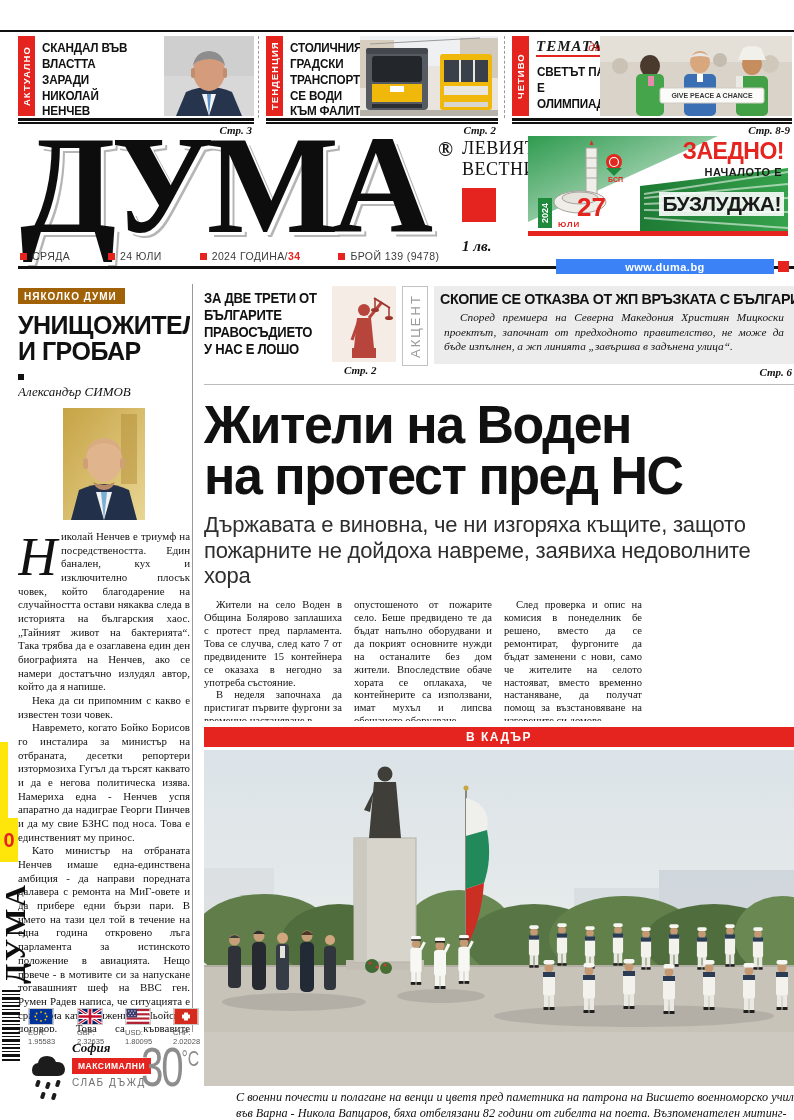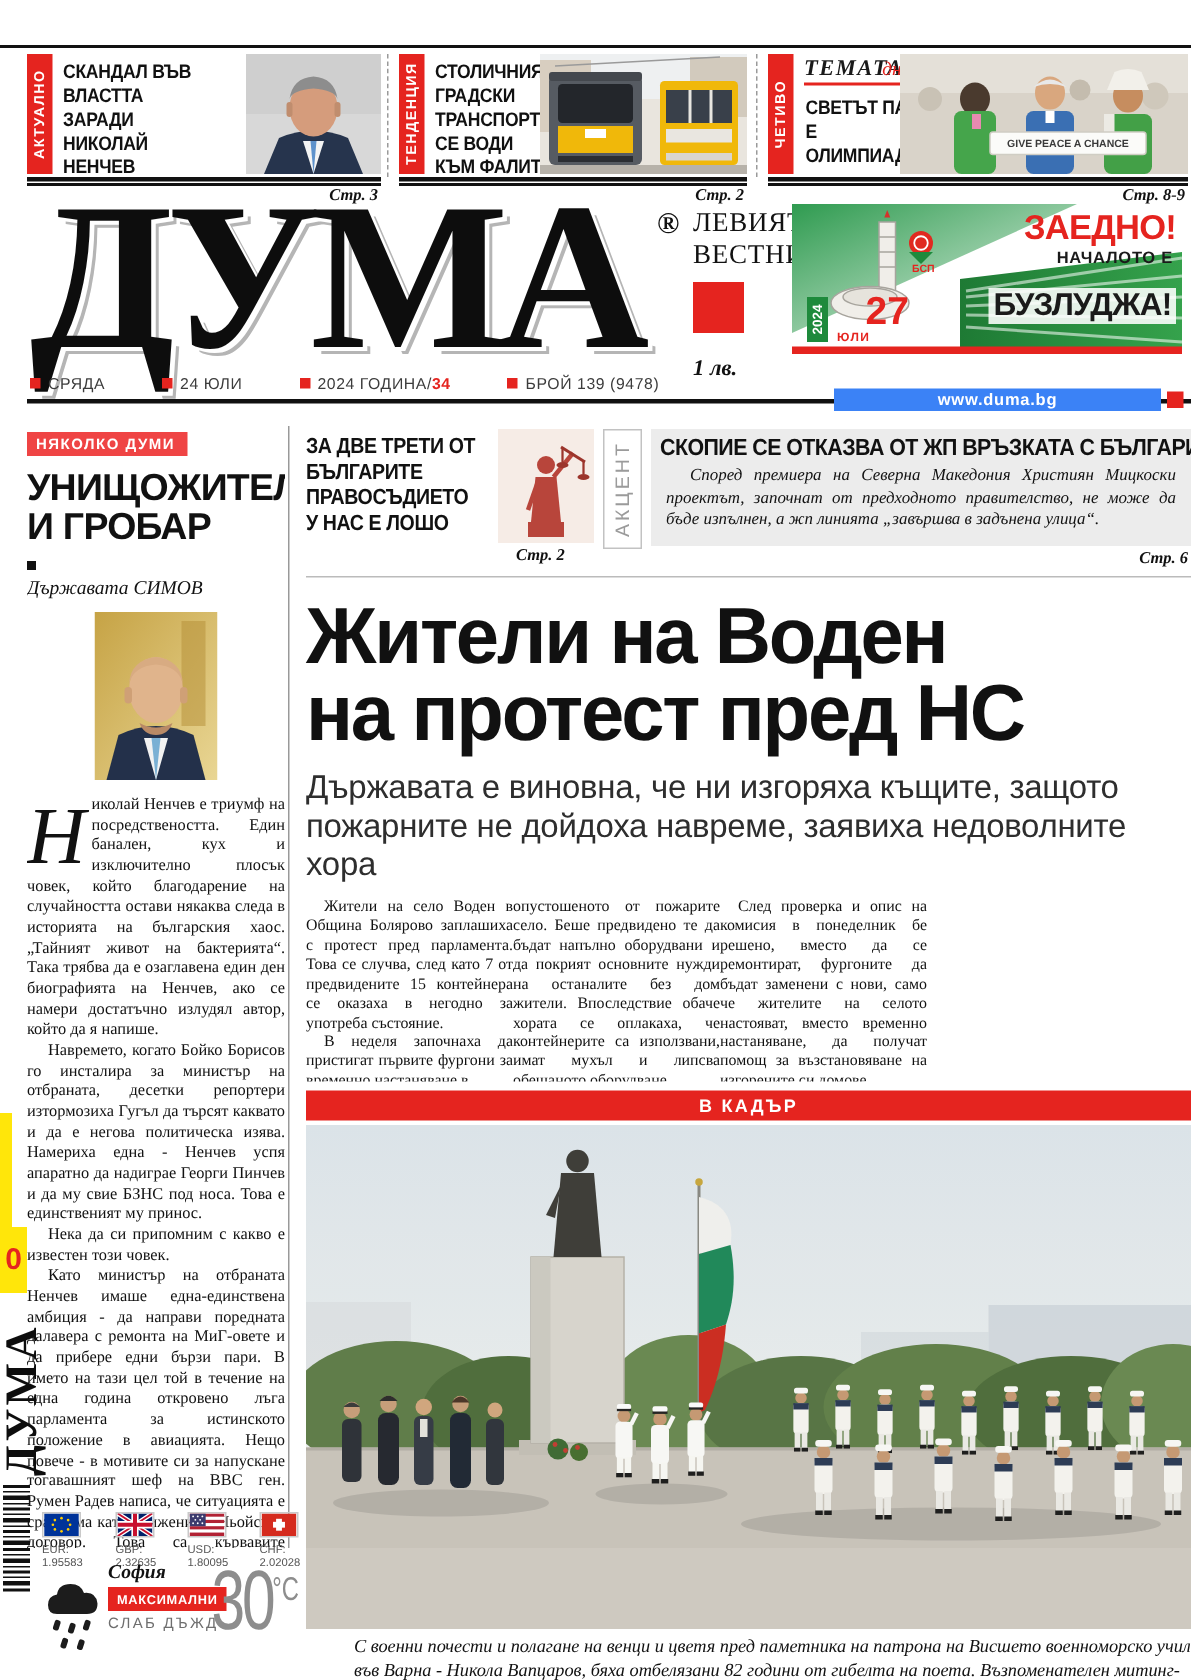--- a/index.html
+++ b/index.html
@@ -56,21 +56,21 @@
              font:bold 9px "Liberation Sans",sans-serif;writing-mode:vertical-rl;transform:rotate(180deg);
              display:flex;align-items:center;justify-content:center;}
   .ad .d27{position:absolute;left:28px;top:58px;font:bold 26px "Liberation Sans",sans-serif;color:#e5241f;line-height:1;margin-left:21px;}
   .ad .mon{position:absolute;left:30px;top:84px;font:bold 8px "Liberation Sans",sans-serif;color:#e5241f;letter-spacing:1px;}
   .ad .party{position:absolute;left:80px;top:40px;font:bold 7px "Liberation Sans",sans-serif;color:#e5241f;}
   .ad .adbar{position:absolute;left:0;bottom:4px;width:260px;height:5px;background:#e5241f;}
 
   
   .vrule{position:absolute;left:192px;top:284px;width:1px;height:748px;background:#999;}
   .sidebar{position:absolute;left:18px;top:286px;width:172px;height:746px;overflow:hidden;}
-  .rubric{display:inline-block;background:#ef4444;color:#fff;font:bold 10px "Liberation Sans",sans-serif;
+  .rubric{display:inline-block;background:#a16207;color:#fff;font:bold 10px "Liberation Sans",sans-serif;
           letter-spacing:1px;padding:3px 8px 2px 6px;margin:2px 0 8px;}
   .op-title{font-family:"Liberation Sans",sans-serif;font-weight:bold;font-size:25px;line-height:1.04;letter-spacing:-.5px;}
   .op-bullet{width:6px;height:6px;background:#111;margin:10px 0 4px;}
   .op-author{font:italic 13px "Liberation Serif",serif;margin-bottom:8px;}
   .op-photo{width:82px;height:112px;margin:2px auto 10px;display:block;}
   .op-body{font:10.9px/1.255 "Liberation Serif",serif;text-align:justify;}
   .op-body p{margin:0;text-indent:14px;}
   .op-body p.first{text-indent:0;}
   .dropcap{float:left;font:italic 54px/0.78 "Liberation Serif",serif;padding:6px 4px 0 0;}
 
@@ -88,21 +88,21 @@
   .skopje{position:absolute;left:230px;top:0;width:360px;height:78px;background:#ececec;}
   .skopje h3{margin:4px 6px 2px;font:bold 15.5px "Liberation Sans",sans-serif;letter-spacing:-.4px;white-space:nowrap;
              transform:scaleX(.92);transform-origin:0 0;}
   .skopje .sum{margin:0 10px;font:italic 11.3px/1.3 "Liberation Serif",serif;text-indent:16px;text-align:justify;}
   .skopje-page{position:absolute;right:2px;top:80px;}
 
   .lead-head{margin-top:14px;font-family:"Liberation Sans",sans-serif;font-weight:bold;
              font-size:53px;line-height:.97;letter-spacing:-1.5px;transform:scaleX(.98);transform-origin:0 0;}
   .lead-sub{margin-top:10px;width:575px;font-family:"Liberation Sans",sans-serif;font-size:22px;
             line-height:1.17;color:#2e2e2e;letter-spacing:-.2px;}
-  .lead-cols{display:flex;gap:0;margin-top:10px;height:122px;overflow:hidden;}
+  .lead-cols{display:flex;gap:12px;margin-top:10px;height:122px;overflow:hidden;}
   .lead-cols .col{width:138px;font:10.6px/1.22 "Liberation Serif",serif;text-align:justify;}
   .lead-cols p{margin:0;text-indent:12px;}
   .lead-cols p.cont{text-indent:0;}
   .lead-page{text-align:right;margin:2px 4px 0 0;}
   .col4wrap{display:flex;flex-direction:column;}
 
   .kicker{margin-top:6px;height:20px;background:#e5241f;color:#fff;display:flex;align-items:center;justify-content:center;
           font:bold 12px "Liberation Sans",sans-serif;letter-spacing:1.5px;}
   .lead-photo{margin-top:3px;width:590px;height:336px;display:block;}
   .credit{text-align:right;font:8.5px "Liberation Sans",sans-serif;color:#a2a2a2;letter-spacing:1px;margin-top:2px;}
@@ -326,43 +326,43 @@
         <rect y="71" width="18" height="2"></rect>
       </g>
     </svg>
   </div>
 
   <div class="vrule"></div>
   <div class="sidebar">
     <div class="rubric">НЯКОЛКО ДУМИ</div>
     <div class="op-title">УНИЩОЖИТЕЛ И ГРОБАР</div>
     <div class="op-bullet"></div>
-    <div class="op-author">Държавата СИМОВ</div>
+    <div class="op-author">Александър СИМОВ</div>
     <svg class="op-photo" viewBox="0 0 82 112">
       <defs>
           <linearGradient id="gold" x1="0" y1="0" x2="1" y2="1">
         <stop offset="0" stop-color="#c6a345"></stop>
             <stop offset="1" stop-color="#e9d694"></stop>
           </linearGradient>
         </defs>
       <rect width="82" height="112" fill="url(#gold)"></rect>
       <rect x="58" y="6" width="16" height="70" fill="#b38d35" opacity=".5"></rect>
       <path d="M8,112 L16,82 Q41,70 66,82 L74,112 Z" fill="#23304a"></path>
       <path d="M33,84 L41,112 L49,84 Z" fill="#f2f2f2"></path>
       <path d="M38,84 L41,112 L44,84 Z" fill="#7ab0d4"></path>
       <ellipse cx="41" cy="52" rx="18" ry="22" fill="#e0b48c"></ellipse>
       <path d="M23,48 Q24,32 41,30 Q58,32 59,48 Q56,36 41,35 Q26,36 23,48 Z" fill="#d8ab82"></path>
       <rect x="20" y="50" width="5" height="11" rx="2.5" fill="#cfa076"></rect>
       <rect x="57" y="50" width="5" height="11" rx="2.5" fill="#cfa076"></rect>
       <path d="M30,74 Q41,80 52,74 Q49,82 41,82 Q33,82 30,74 Z" fill="#b98a66"></path>
     </svg>
     <div class="op-body">
       <p class="first"><span class="dropcap">Н</span><span>иколай Ненчев е триумф на посредствеността. Един банален, кух и изключително плосък човек, който благодарение на случайността остави някаква следа в историята на българския хаос. „Тайният живот на бактерията“. Така трябва да е озаглавена един ден биографията на Ненчев, ако се намери достатъчно излудял автор, който да я напише.</span></p>
+      <p>Нека да си припомним с какво е известен този човек.</p>
       <p>Навремето, когато Бойко Борисов го инсталира за министър на отбраната, десетки репортери изтормозиха Гугъл да търсят каквато и да е негова политическа изява. Намериха една - Ненчев успя апаратно да надиграе Георги Пинчев и да му свие БЗНС под носа. Това е единственият му принос.</p>
-      <p>Нека да си припомним с какво е известен този човек.</p>
       <p>Като министър на отбраната Ненчев имаше една-единствена амбиция - да направи поредната далавера с ремонта на МиГ-овете и да прибере едни бързи пари. В името на тази цел той в течение на една година откровено лъга парламента за истинското положение в авиацията. Нещо повече - в мотивите си за напускане тогавашният шеф на ВВС ген. Румен Радев написа, че ситуацията е сравнима като унижение с Ньойския договор. Това са кървавите отпечатъци на Ненчев в отбраната.</p>
     </div>
     
   </div>
 
   <div class="main">
 
     <div class="row1">
       <div class="justice-head">
         <span class="cond">ЗА ДВЕ ТРЕТИ ОТ БЪЛГАРИТЕ ПРАВОСЪДИЕТО У НАС Е ЛОШО</span>

